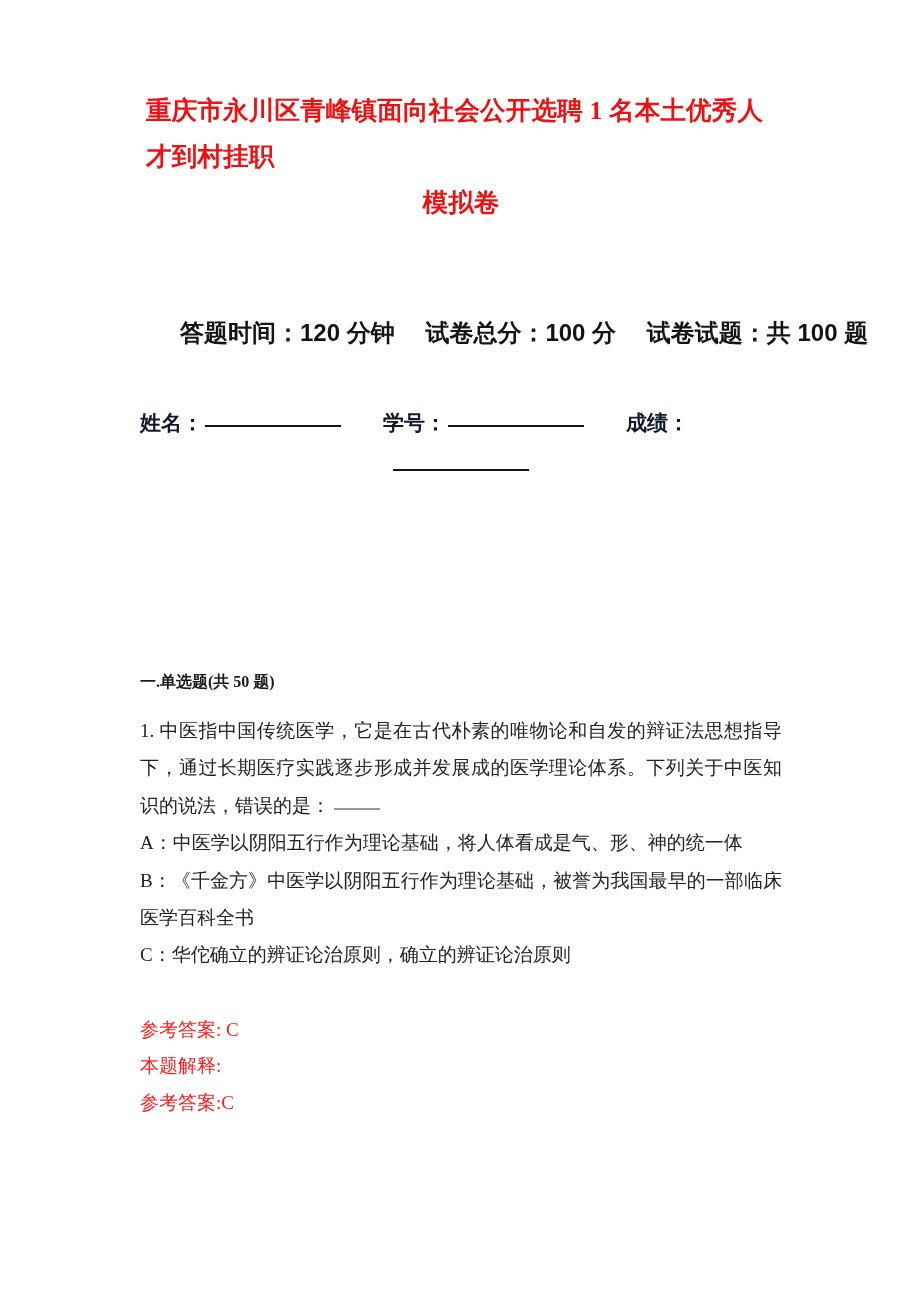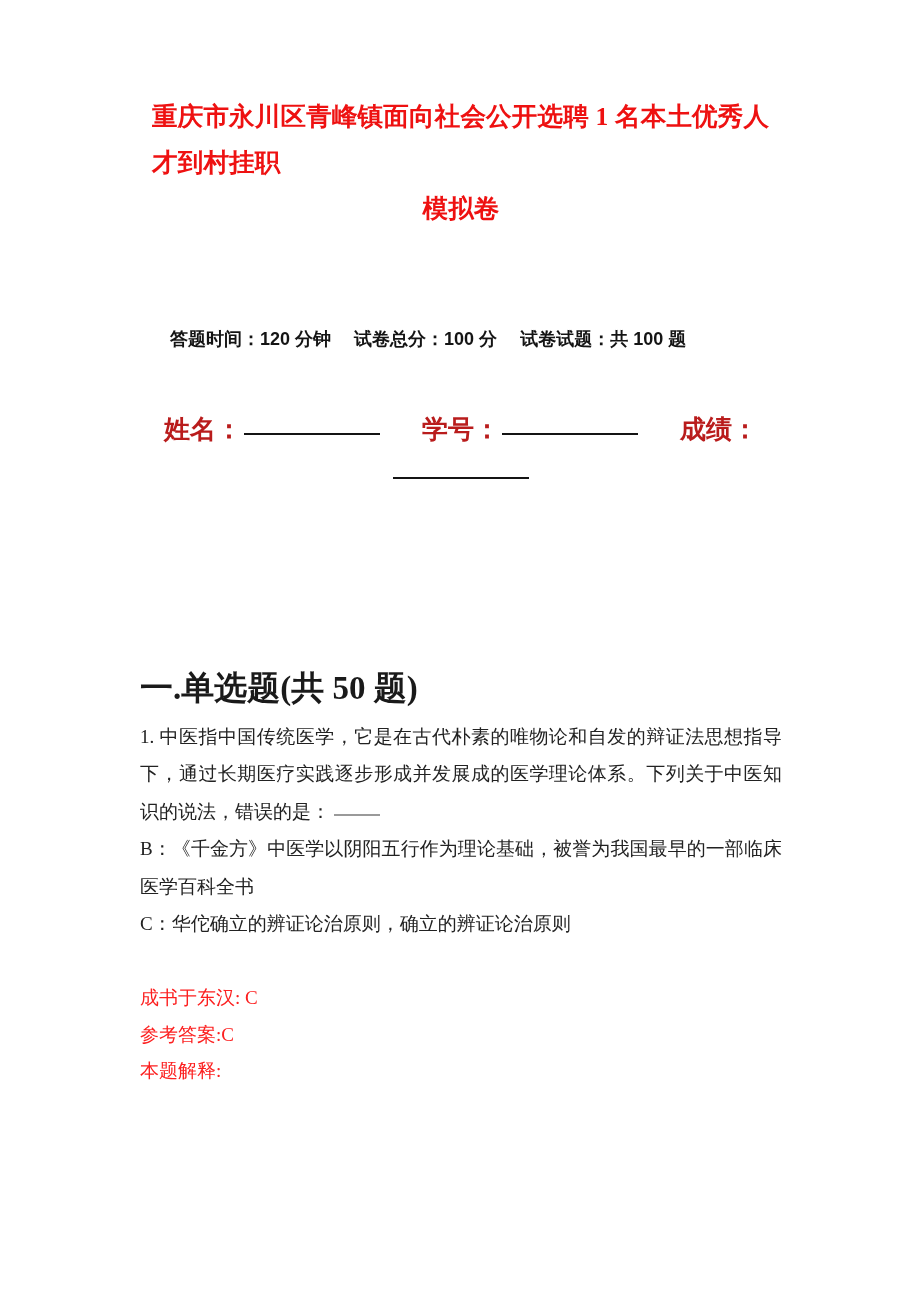--- a/index.html
+++ b/index.html
@@ -28,49 +28,49 @@
   }
 
   
   .doc-title {
     color: #ee1111;
     font-family: "Liberation Serif", "DejaVu Serif", serif;
     font-weight: bold;
     font-size: 25.5px;
     line-height: 46px;
     text-align: center;
-    margin: 12px;
+    margin: 6px;
     padding-top: 82px;
     letter-spacing: 0.2px;
     white-space: normal;
   }
   .doc-title .line1 { display: block; text-align: left; }
   .doc-title .line2 { display: block; text-align: center; }
 
   
   .meta-row {
     margin-top: 56px;
     font-family: "Liberation Sans", "DejaVu Sans", sans-serif;
     font-weight: bold;
-    font-size: 18px;
+    font-size: 24px;
     line-height: 34px;
     color: #141414;
     text-align: left;
     white-space: pre;
   }
   .meta-row .seg { display: inline; }
 
   .ident-row {
     margin-top: 16px;
     font-family: "Liberation Sans", "DejaVu Sans", sans-serif;
     font-weight: bold;
-    font-size: 26px;
+    font-size: 21px;
     line-height: 46px;
-    color: #b91c1c;
-    text-align: center;
+    color: #0f172a;
+    text-align: left;
     white-space: normal;
   }
   .ident-row .blank-ul {
     display: inline-block;
     border-bottom: 2.2px solid #141414;
     width: 136px;
     vertical-align: 3px;
     margin: 0 2px;
     height: 0;
   }
@@ -81,21 +81,21 @@
     text-align: center;
     margin-top: -2px;
   }
 
   
   .big-gap { height: 172px; }
 
   
   .section-heading {
     font-family: "Liberation Serif", "DejaVu Serif", serif;
-    font-size: 33px;
+    font-size: 16px;
     line-height: 40px;
     color: #1a1a1a;
     margin: 0 0 10px 0;
     white-space: pre;
   }
 
   
   .question-body,
   .option-line {
     font-family: "Liberation Serif", "DejaVu Serif", serif;
@@ -150,23 +150,24 @@
       <span>姓名：</span><span class="blank-ul"></span><span class="gap-a"></span><span>学号：</span><span class="blank-ul"></span><span class="gap-b"></span><span>成绩：</span>
       <span class="second-line"><span class="blank-ul"></span></span>
     </div>
 
     <div class="big-gap"></div>
 
     <h2 class="section-heading">一.单选题(共 50 题)</h2>
 
     <p class="question-body"><span>1. 中医指中国传统医学，它是在古代朴素的唯物论和自发的辩证法思想指导下，通过长期医疗实践逐步形成并发展成的医学理论体系。下列关于中医知识的说法，错误的是：</span><span class="inline-blank"></span></p>
 
+    <p class="option-line">A：中医学以阴阳五行作为理论基础，将人体看成是气、形、神的统一体</p>
     <p class="option-line">B：《千金方》中医学以阴阳五行作为理论基础，被誉为我国最早的一部临床医学百科全书</p>
     <p class="option-line">C：华佗确立的辨证论治原则，确立的辨证论治原则</p>
 
     <div class="answer-gap"></div>
 
-    <p class="answer-line">成书于东汉: C</p>
+    <p class="answer-line">参考答案: C</p>
+    <p class="answer-line">本题解释:</p>
     <p class="answer-line">参考答案:C</p>
-    <p class="answer-line">本题解释:</p>
 
   </div>
 </div>
 
 </body></html>

